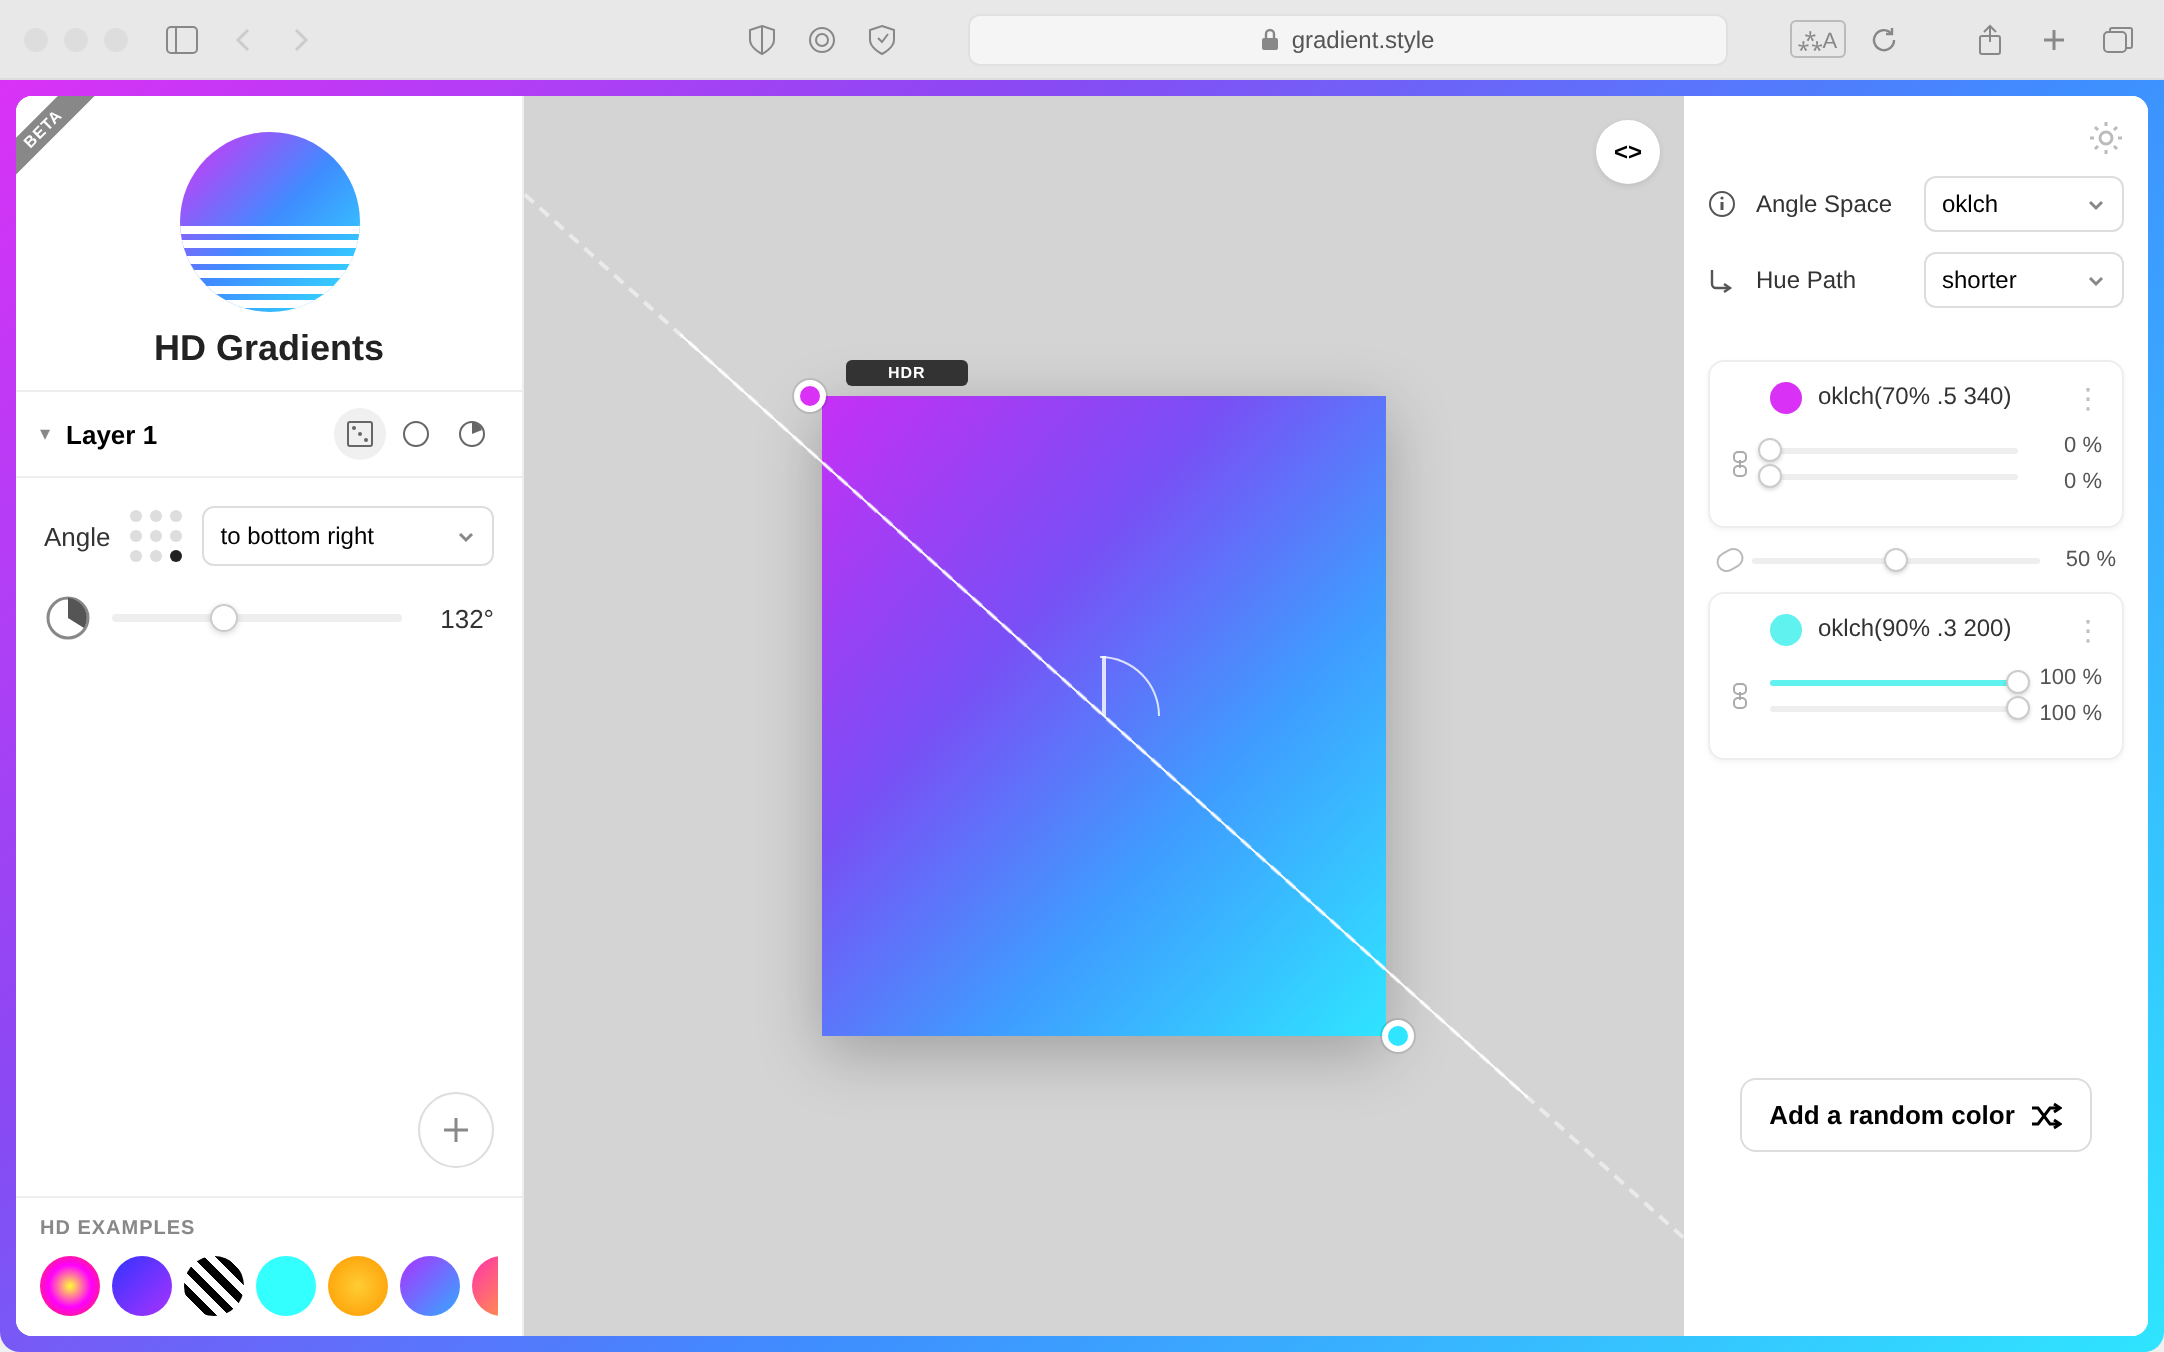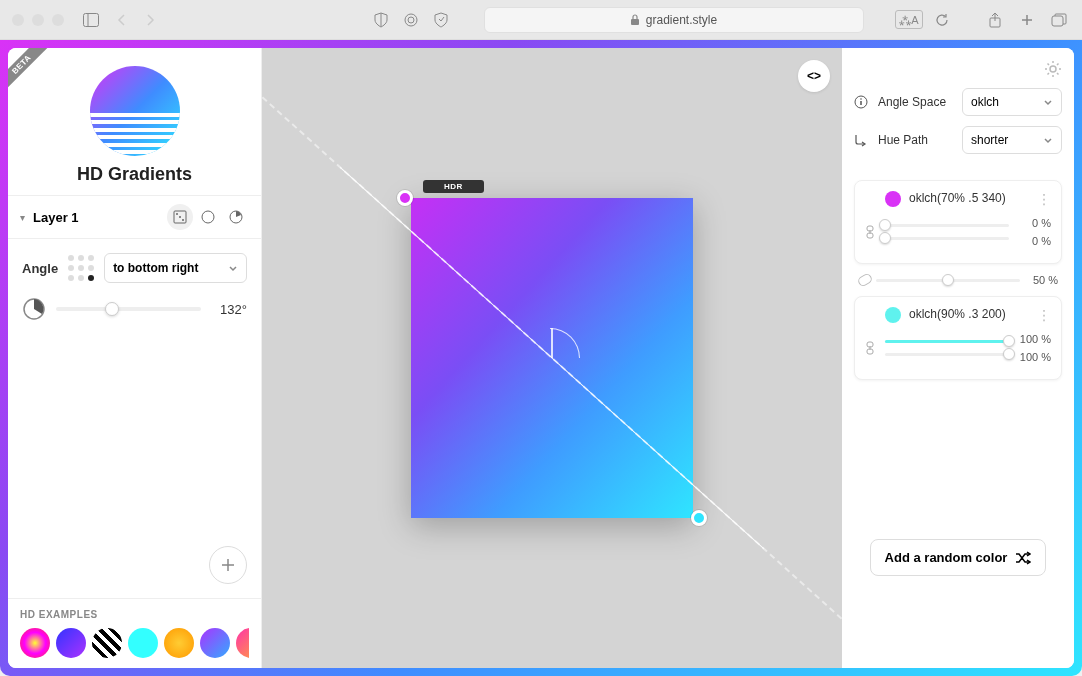--- a/index.html
+++ b/index.html
@@ -30,21 +30,21 @@
 .logo-title { font-size: 18px; font-weight: 700; color: #222; }
 
 .layer-header { display: flex; align-items: center; padding: 8px 12px; border-top: 1px solid #eee; border-bottom: 1px solid #eee; gap: 8px; }
 .layer-caret { color: #888; font-size: 10px; }
 .layer-name { font-size: 13px; font-weight: 600; flex: 1; }
 .layer-type-icons { display: flex; gap: 2px; }
 .layer-type-btn { width: 26px; height: 26px; border-radius: 50%; display: flex; align-items: center; justify-content: center; cursor: pointer; font-size: 13px; color: #666; }
 .layer-type-btn.active { background: #f0f0f0; }
 
 .angle-section { padding: 14px 14px; display: flex; flex-direction: column; gap: 14px; }
-.angle-row { display: flex; align-items: center; gap: 10px; font-weight: bold; }
+.angle-row { display: flex; align-items: center; gap: 10px; }
 .angle-label { font-size: 13px; color: #333; }
 .dots-grid { display: grid; grid-template-columns: repeat(3, 6px); grid-template-rows: repeat(3, 6px); gap: 4px; }
 .dot { width: 6px; height: 6px; border-radius: 50%; background: #ddd; }
 .dot.active { background: #222; }
 .direction-select { flex: 1; height: 30px; border: 1px solid #ddd; border-radius: 6px; padding: 0 8px; font-size: 12px; background: #fff; display: flex; align-items: center; justify-content: space-between; cursor: pointer; }
 .angle-slider-row { display: flex; align-items: center; gap: 10px; }
 .pie-icon { width: 24px; height: 24px; position: relative; }
 .slider-wrap { flex: 1; height: 4px; background: #eee; border-radius: 2px; position: relative; }
 .slider-thumb { position: absolute; width: 14px; height: 14px; background: #fff; border: 1px solid #ccc; border-radius: 50%; top: -5px; box-shadow: 0 1px 3px rgba(0,0,0,0.15); }
 .angle-value { font-size: 13px; color: #333; min-width: 36px; text-align: right; }

